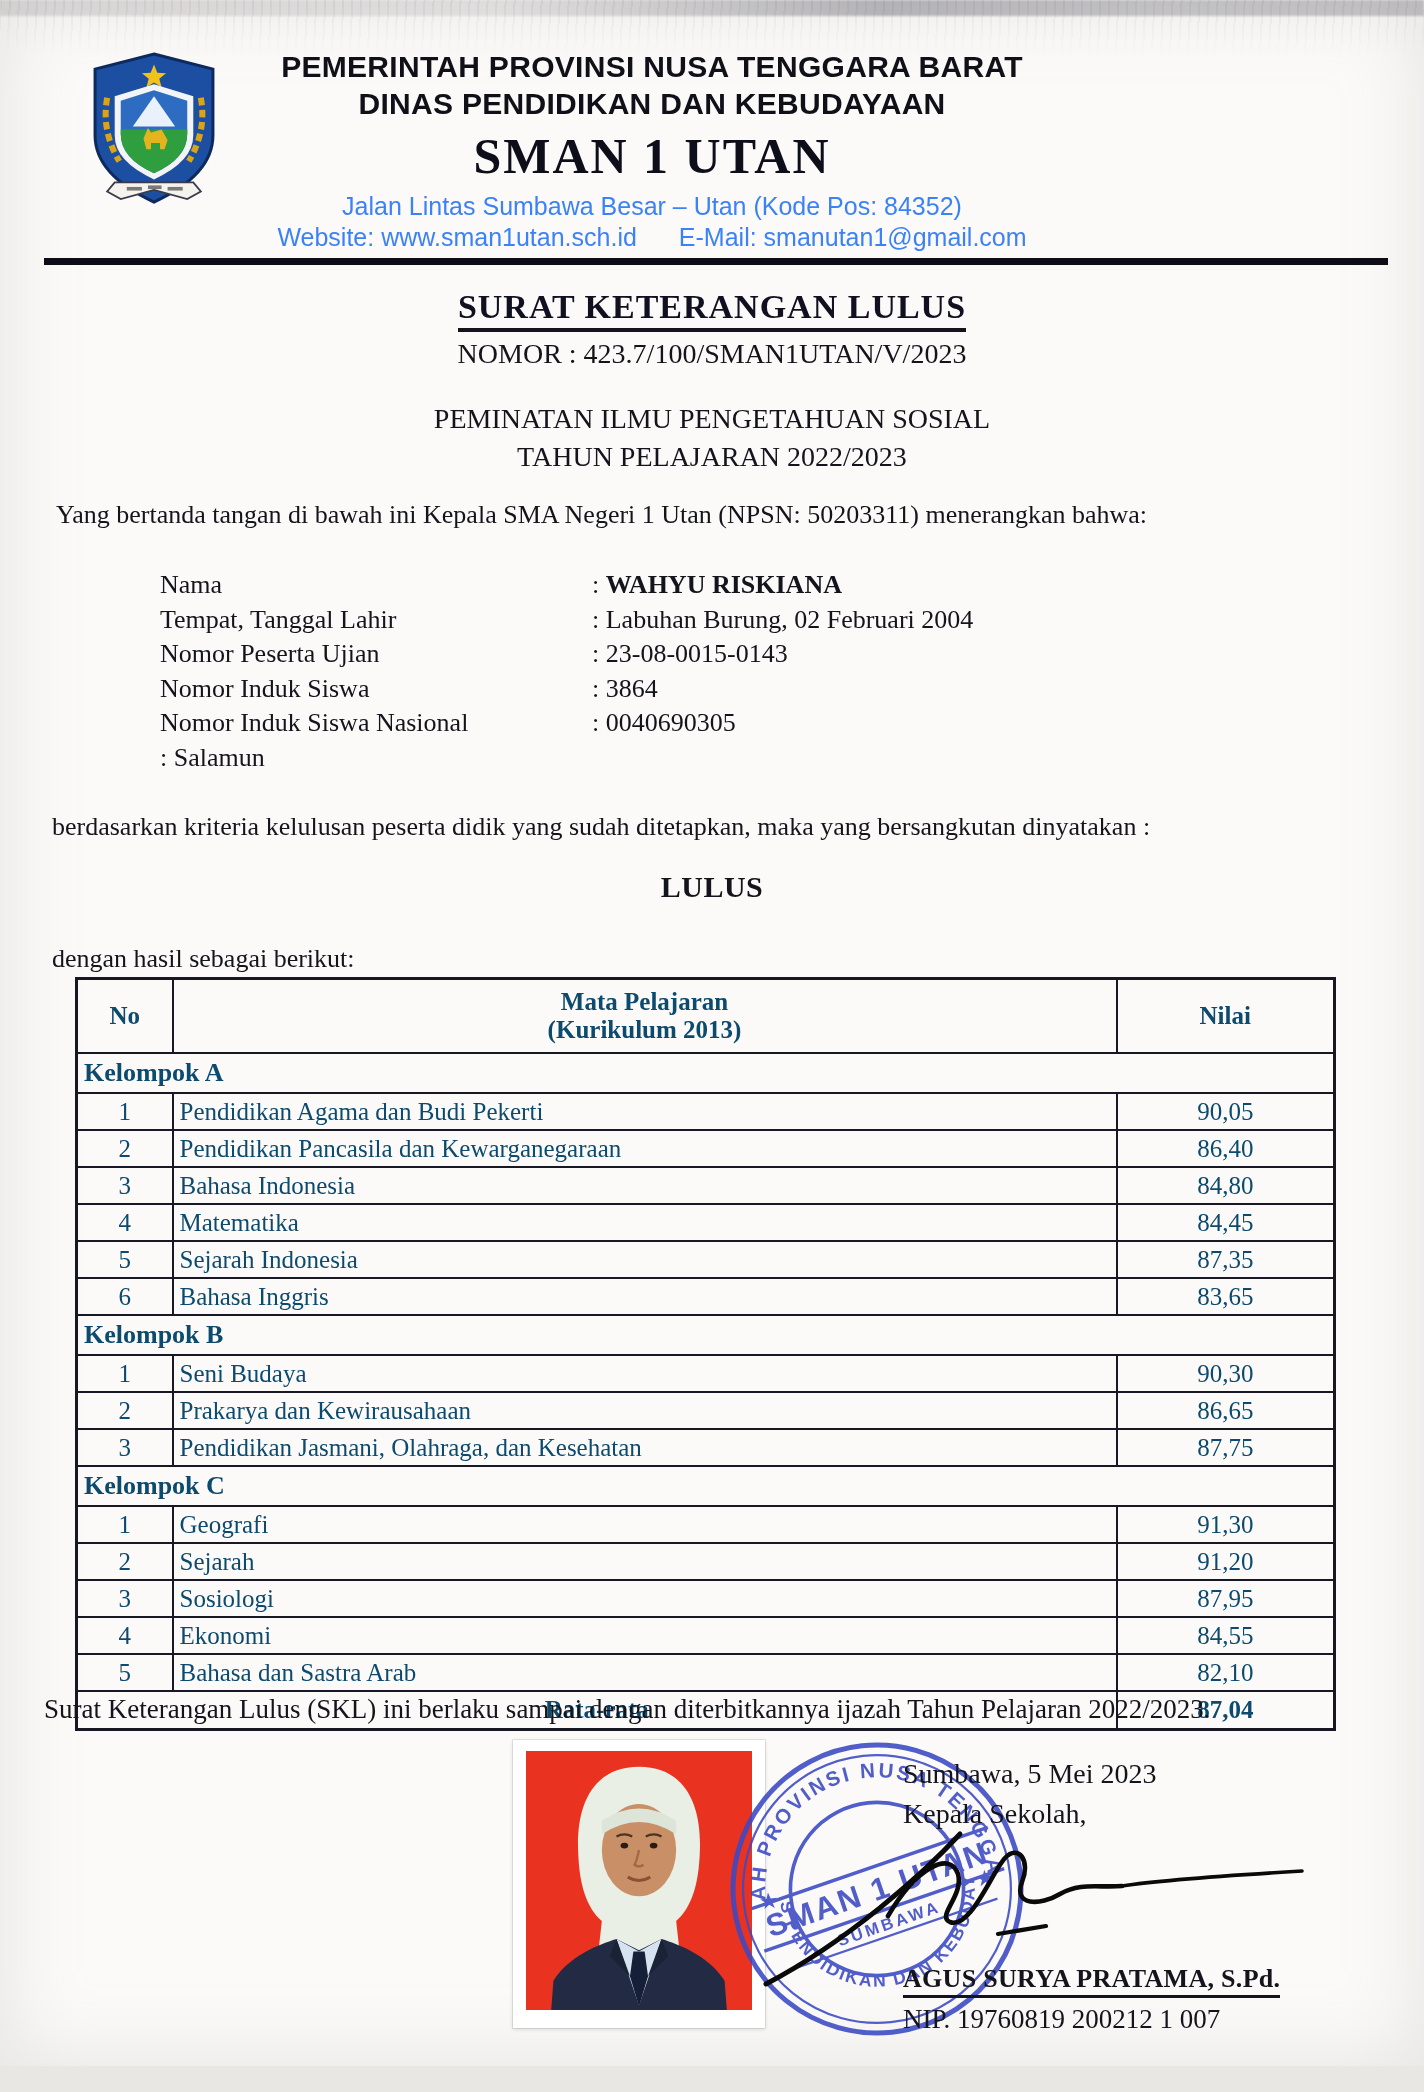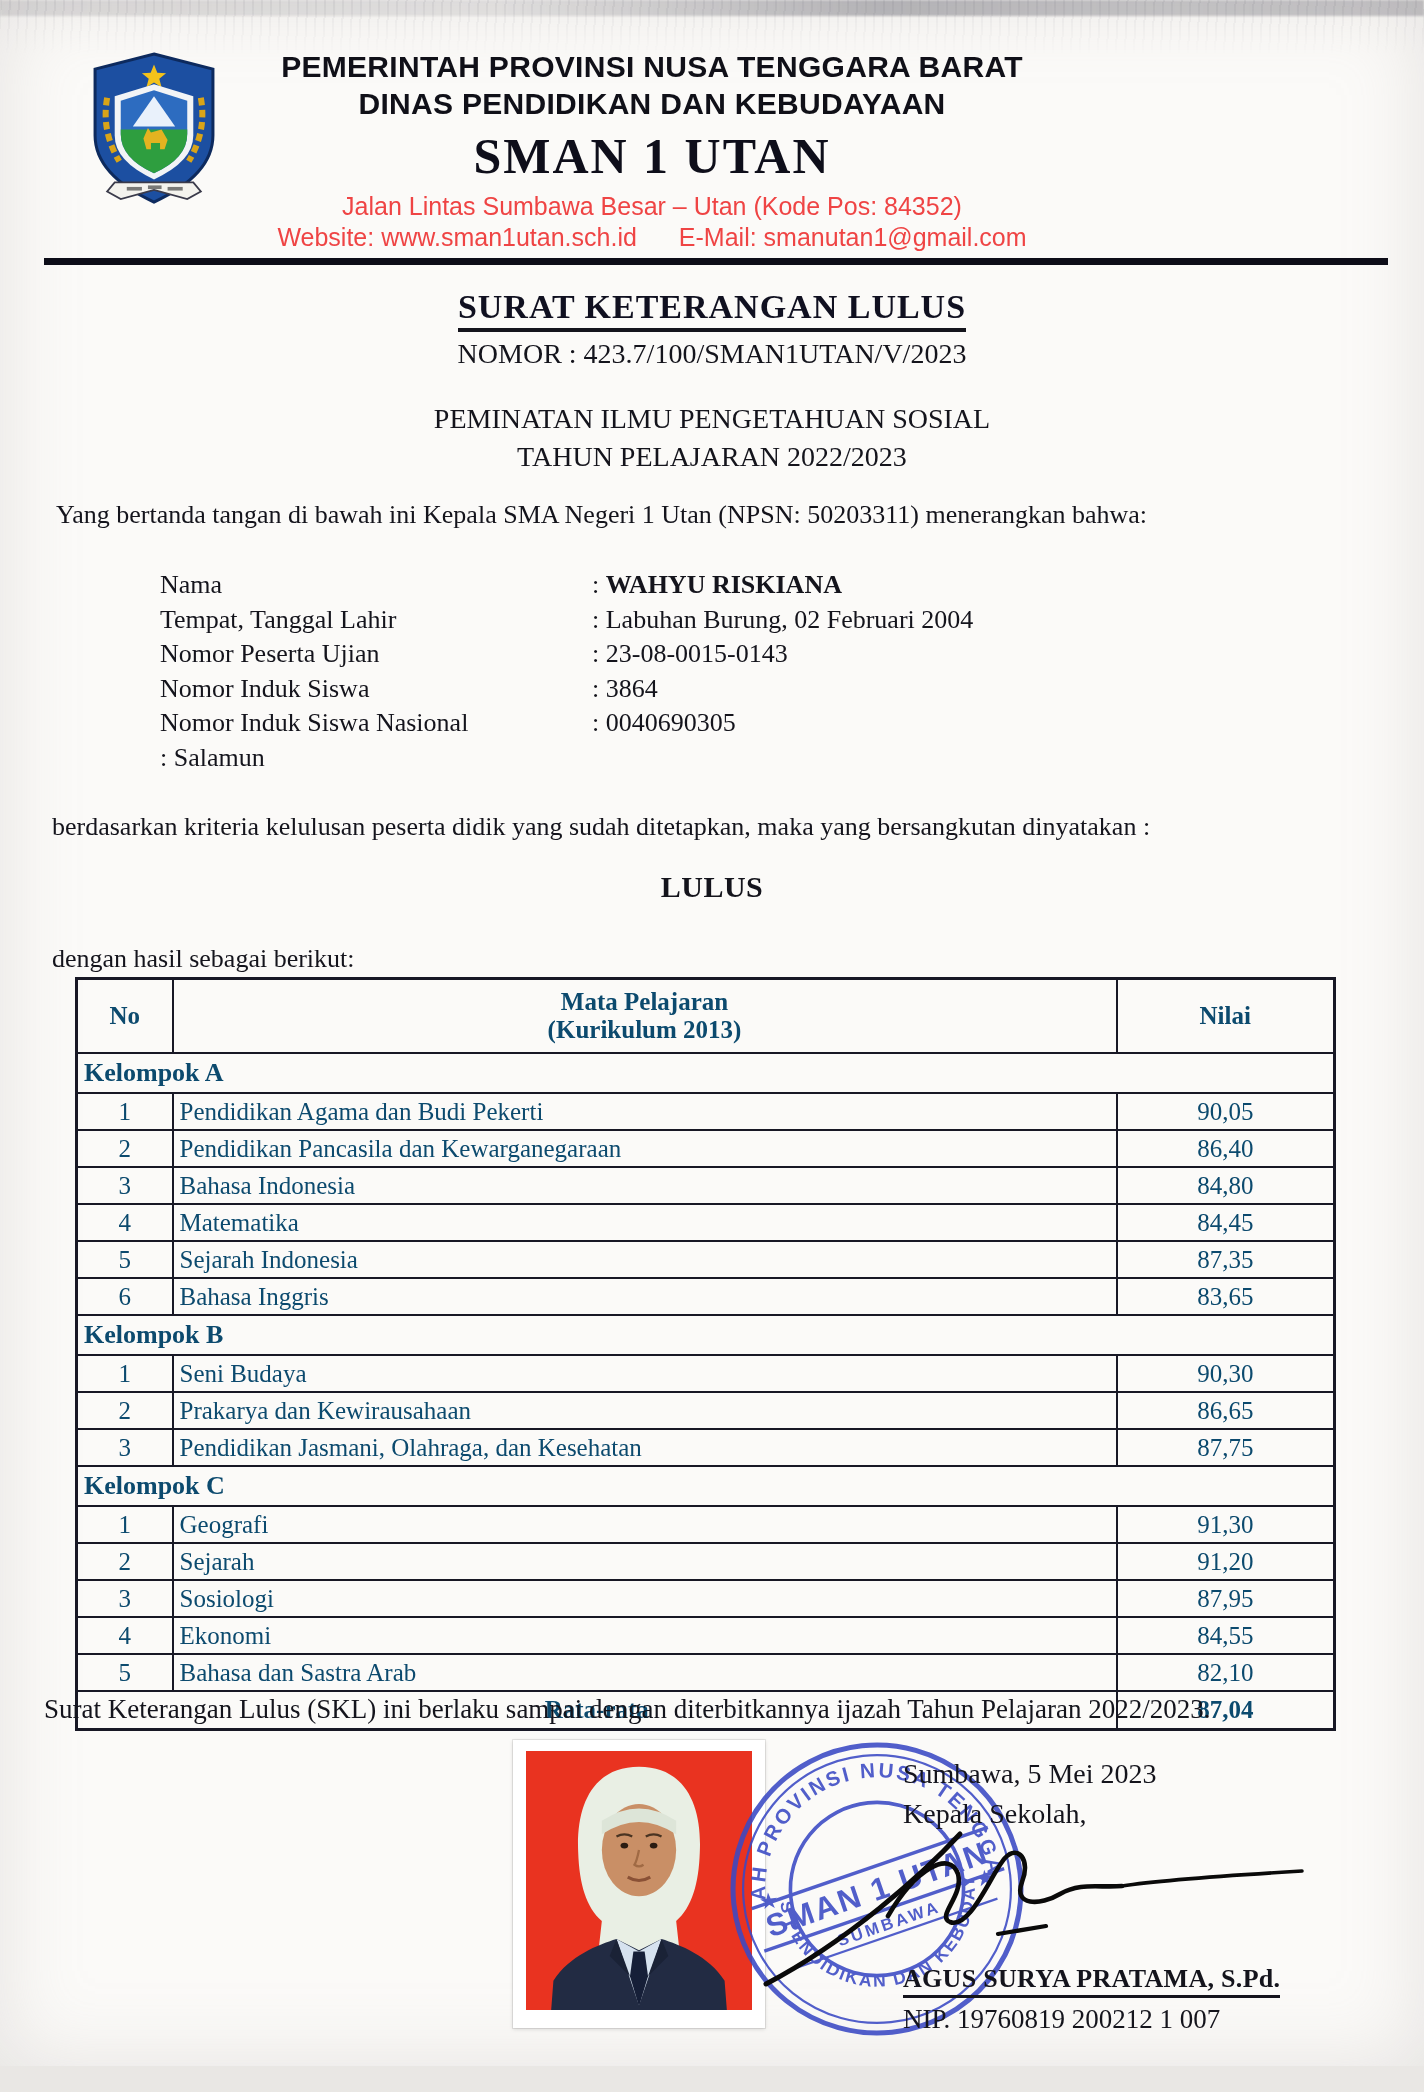--- a/index.html
+++ b/index.html
@@ -30,21 +30,21 @@
   .lh-text{position:absolute;left:120px;right:240px;top:48px;text-align:center;}
   .lh-gov,.lh-dept{
     font-family:"Liberation Sans","DejaVu Sans",sans-serif;
     font-weight:bold;font-size:30px;line-height:37px;letter-spacing:.3px;color:#101018;
   }
   .lh-school{
     font-size:50px;font-weight:bold;letter-spacing:2px;line-height:56px;margin-top:6px;color:#0e0e1a;
   }
   .lh-addr,.lh-contact{
     font-family:"Liberation Sans","DejaVu Sans",sans-serif;
-    font-size:25px;line-height:31px;color:#ef4444;
+    font-size:25px;line-height:31px;color:#3b82f6;
   }
   .lh-addr{margin-top:7px;}
   .lh-contact span{white-space:nowrap;}
   .lh-contact .gap{display:inline-block;width:42px;}
   .rule{position:absolute;left:44px;right:36px;top:258px;border-top:7px solid #0d0d18;}
   
   .title-wrap{position:absolute;left:0;right:0;top:288px;text-align:center;}
   .doc-title{
     display:inline-block;font-size:34px;font-weight:bold;letter-spacing:1px;
     border-bottom:4px solid #14141c;padding-bottom:2px;color:#101020;

